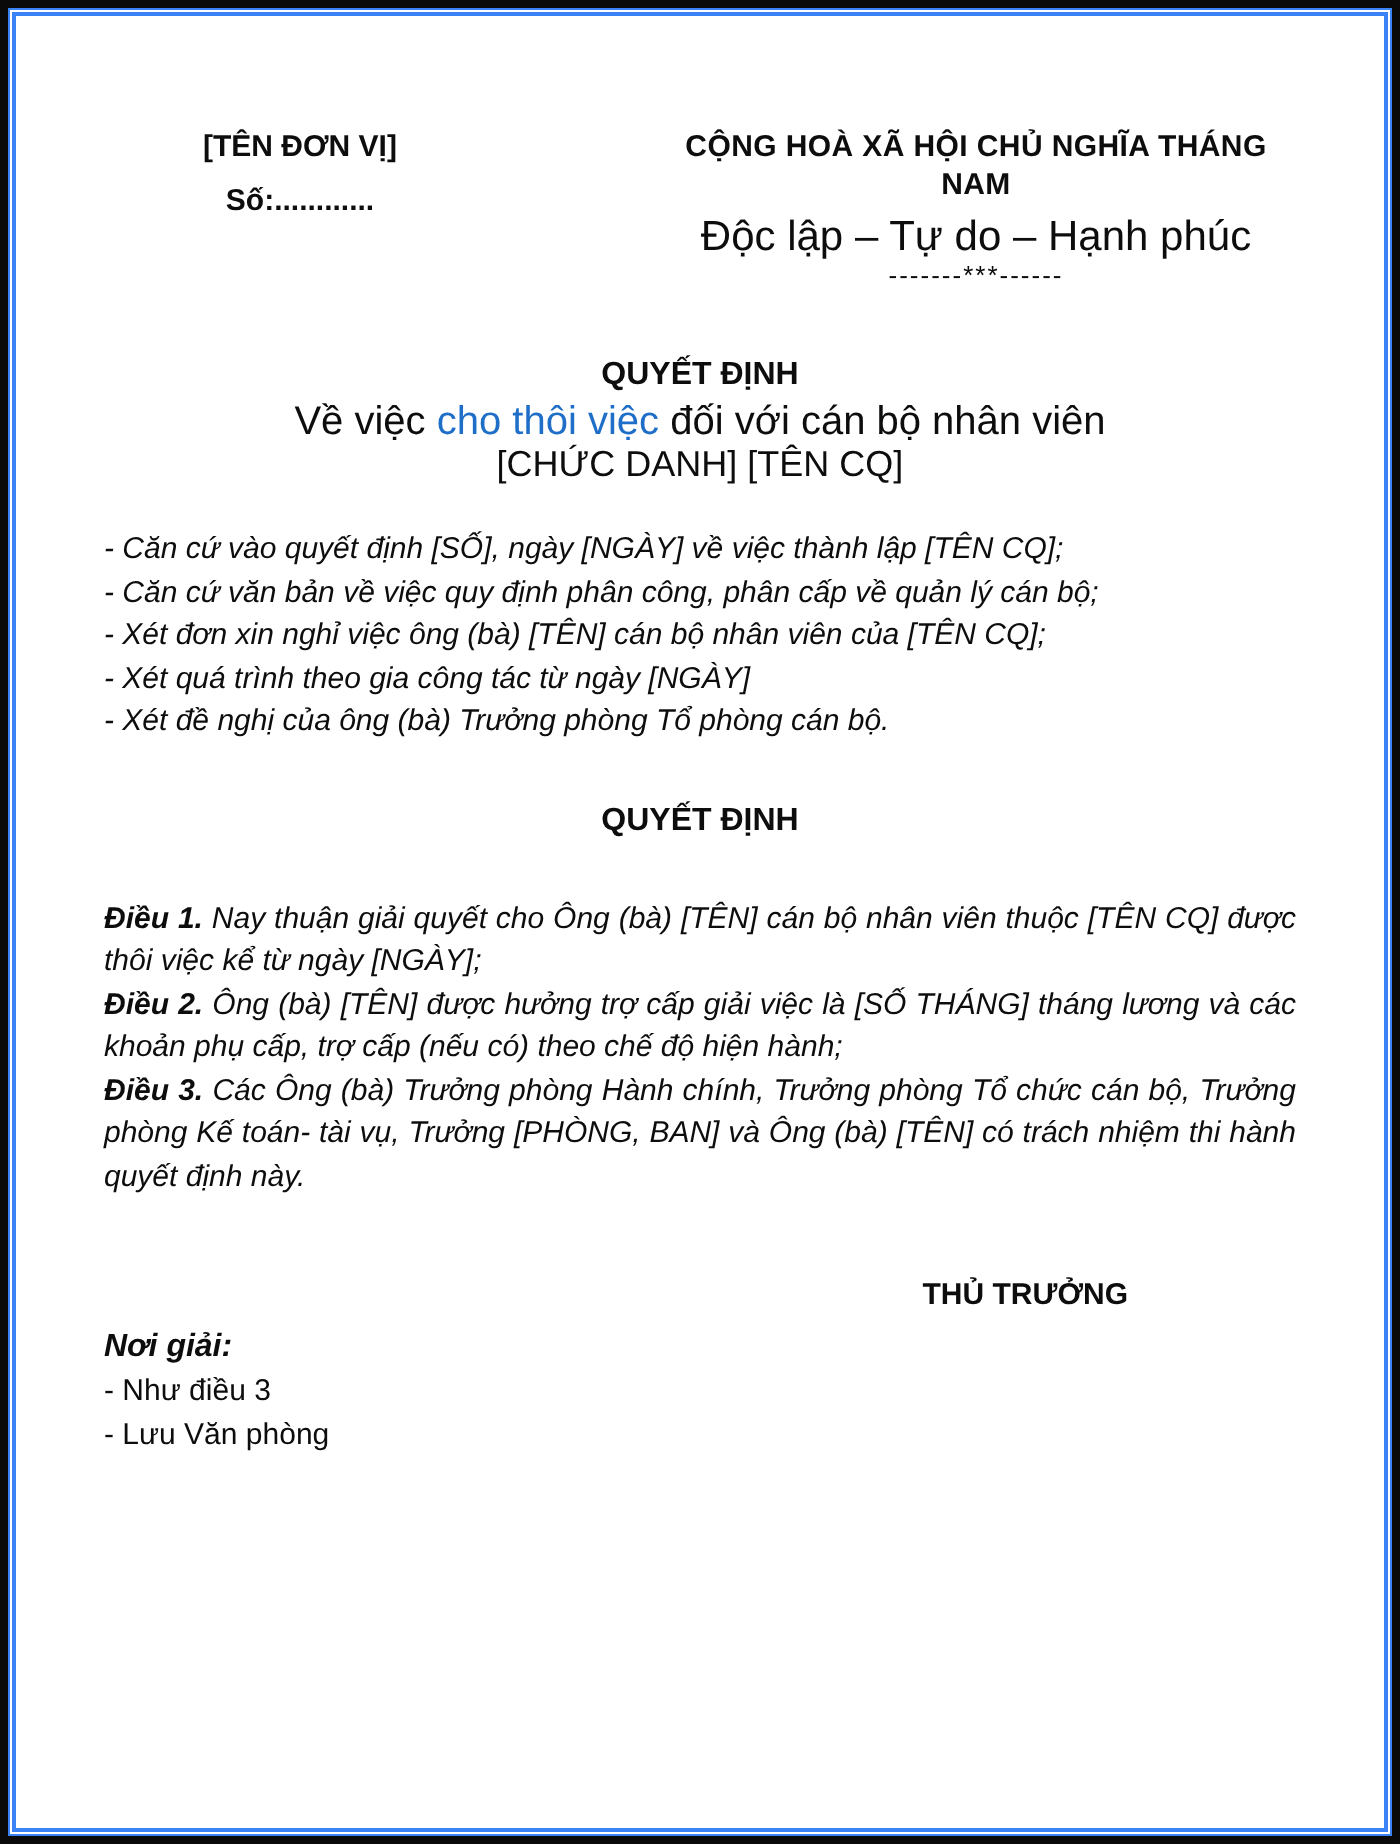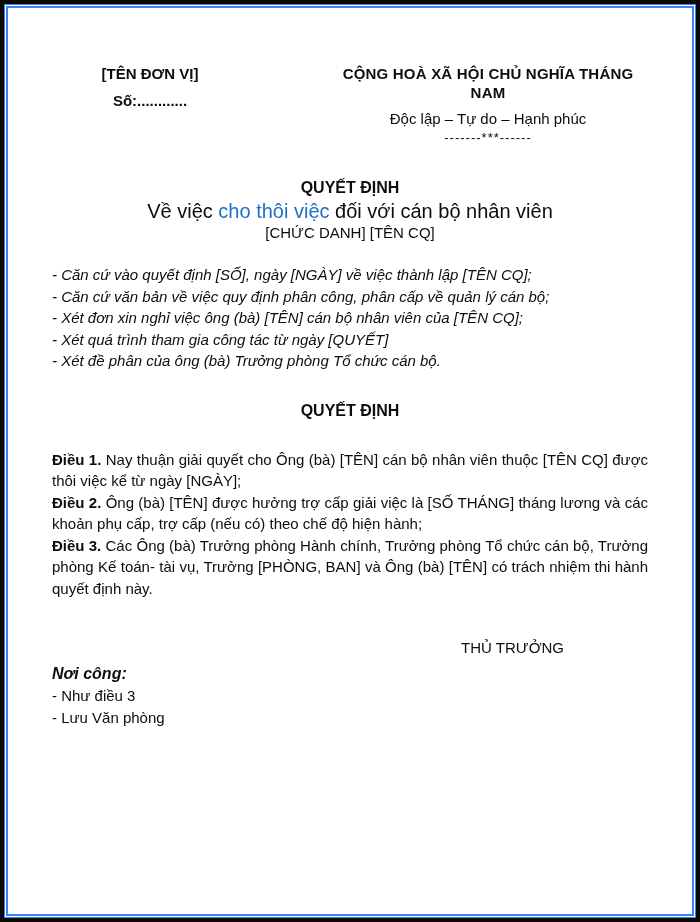--- a/index.html
+++ b/index.html
@@ -23,39 +23,39 @@
     outline-offset:-2px;
     padding:56px 44px 0 44px;
   }
   
   .header{display:flex;align-items:flex-start;}
   .header-left{width:196px;text-align:center;flex:none;}
   .header-left .org{font-weight:bold;font-size:15px;line-height:19px;}
   .header-left .num{font-weight:bold;font-size:15px;line-height:19px;margin-top:8px;}
   .header-right{flex:1;text-align:center;margin-left:80px;}
   .header-right .country{font-weight:bold;font-size:15px;line-height:19px;letter-spacing:.2px;}
-  .header-right .motto{font-size:15px;line-height:19px;margin-top:7px;}
+  .header-right .motto{font-size:21px;line-height:19px;margin-top:7px;}
   .header-right .stars{font-size:13px;line-height:14px;margin-top:3px;letter-spacing:1px;}
   
   .title-block{text-align:center;margin-top:33px;}
   .title-block .main{font-weight:bold;font-size:16px;line-height:20px;}
   .title-block .sub{font-size:20px;line-height:21px;margin-top:3px;}
-  .title-block .sub2{font-size:15px;line-height:21px;}
+  .title-block .sub2{font-size:18px;line-height:21px;}
   .link{color:#1f6fc8;cursor:pointer;}
   
   .preamble{margin-top:21px;font-style:italic;font-size:15px;}
   .preamble div{line-height:21.5px;}
   
   .decision-heading{text-align:center;font-weight:bold;font-size:16px;line-height:20px;margin-top:29px;}
   
   .articles{margin-top:28px;font-size:15px;}
-  .articles p{margin:0;line-height:21.5px;text-align:justify;}
+  .articles p{margin:0;line-height:21.5px;text-align:justify;font-style:italic;}
   .articles .lbl{font-weight:bold;}
   
-  .signature{margin-top:38px;text-align:right;padding-right:84px;font-weight:normal;font-size:15px;line-height:21px;}
+  .signature{margin-top:38px;text-align:right;padding-right:84px;font-weight:bold;font-size:15px;line-height:21px;}
   
   .recipients{margin-top:5px;font-size:15px;}
   .recipients .lbl{font-weight:bold;font-style:italic;font-size:16px;line-height:22px;}
   .recipients div.item{line-height:22px;}
 </style>
 </head>
 <body>
 
 <div class="page">
   <div class="frame">
@@ -75,34 +75,34 @@
     <div class="title-block">
       <div class="main">QUYẾT ĐỊNH</div>
       <div class="sub"><span>Về việc </span><span class="link">cho thôi việc</span><span> đối với cán bộ nhân viên</span></div>
       <div class="sub2">[CHỨC DANH] [TÊN CQ]</div>
     </div>
 
     <div class="preamble">
       <div>- Căn cứ vào quyết định [SỐ], ngày [NGÀY] về việc  thành lập [TÊN CQ];</div>
       <div>- Căn cứ văn bản về việc quy định phân công, phân cấp về quản lý cán bộ;</div>
       <div>- Xét đơn xin nghỉ việc ông (bà) [TÊN] cán bộ nhân viên của [TÊN CQ];</div>
-      <div>- Xét quá trình tham gia công tác từ ngày [QUYẾT]</div>
-      <div>- Xét đề phân của ông (bà) Trưởng phòng Tổ chức cán bộ.</div>
+      <div>- Xét quá trình theo gia công tác từ ngày [NGÀY]</div>
+      <div>- Xét đề nghị của ông (bà) Trưởng phòng Tổ phòng cán bộ.</div>
     </div>
 
     <div class="decision-heading">QUYẾT ĐỊNH</div>
 
     <div class="articles">
       <p><span class="lbl">Điều 1.</span><span> Nay thuận giải quyết cho Ông (bà) [TÊN] cán bộ nhân viên thuộc [TÊN CQ] được thôi việc kể từ ngày [NGÀY];</span></p>
       <p><span class="lbl">Điều 2.</span><span> Ông (bà) [TÊN] được hưởng trợ cấp giải việc là [SỐ THÁNG] tháng lương và các khoản phụ cấp, trợ cấp (nếu có) theo chế độ hiện hành;</span></p>
       <p><span class="lbl">Điều 3.</span><span> Các Ông (bà) Trưởng phòng Hành chính, Trưởng phòng Tổ chức cán bộ, Trưởng phòng Kế toán- tài vụ, Trưởng [PHÒNG, BAN] và Ông (bà) [TÊN] có trách nhiệm thi hành quyết định này.</span></p>
     </div>
 
     <div class="signature">THỦ TRƯỞNG</div>
 
     <div class="recipients">
-      <div class="lbl">Nơi công:</div>
+      <div class="lbl">Nơi giải:</div>
       <div class="item">- Như điều 3</div>
       <div class="item">- Lưu Văn phòng</div>
     </div>
 
   </div>
 </div>
 
 </body></html>

